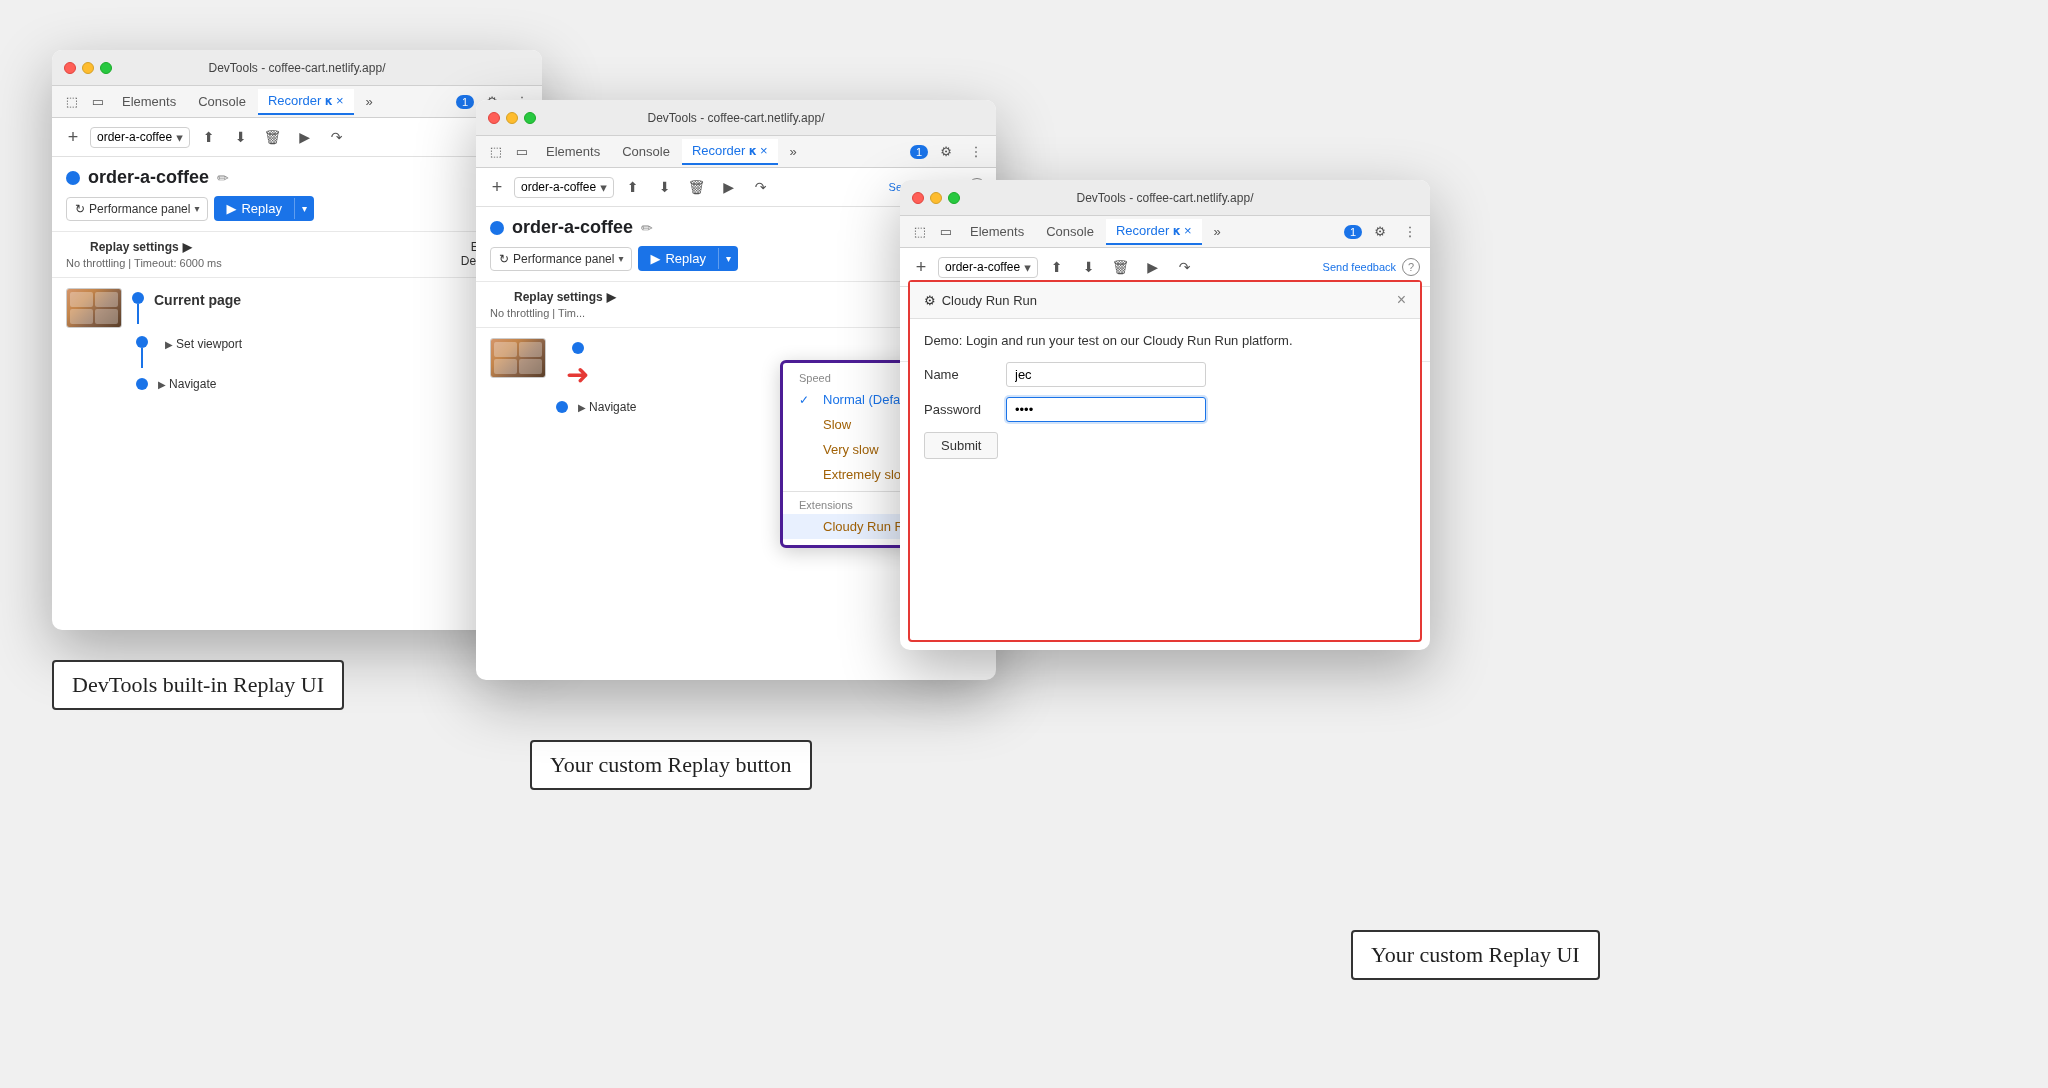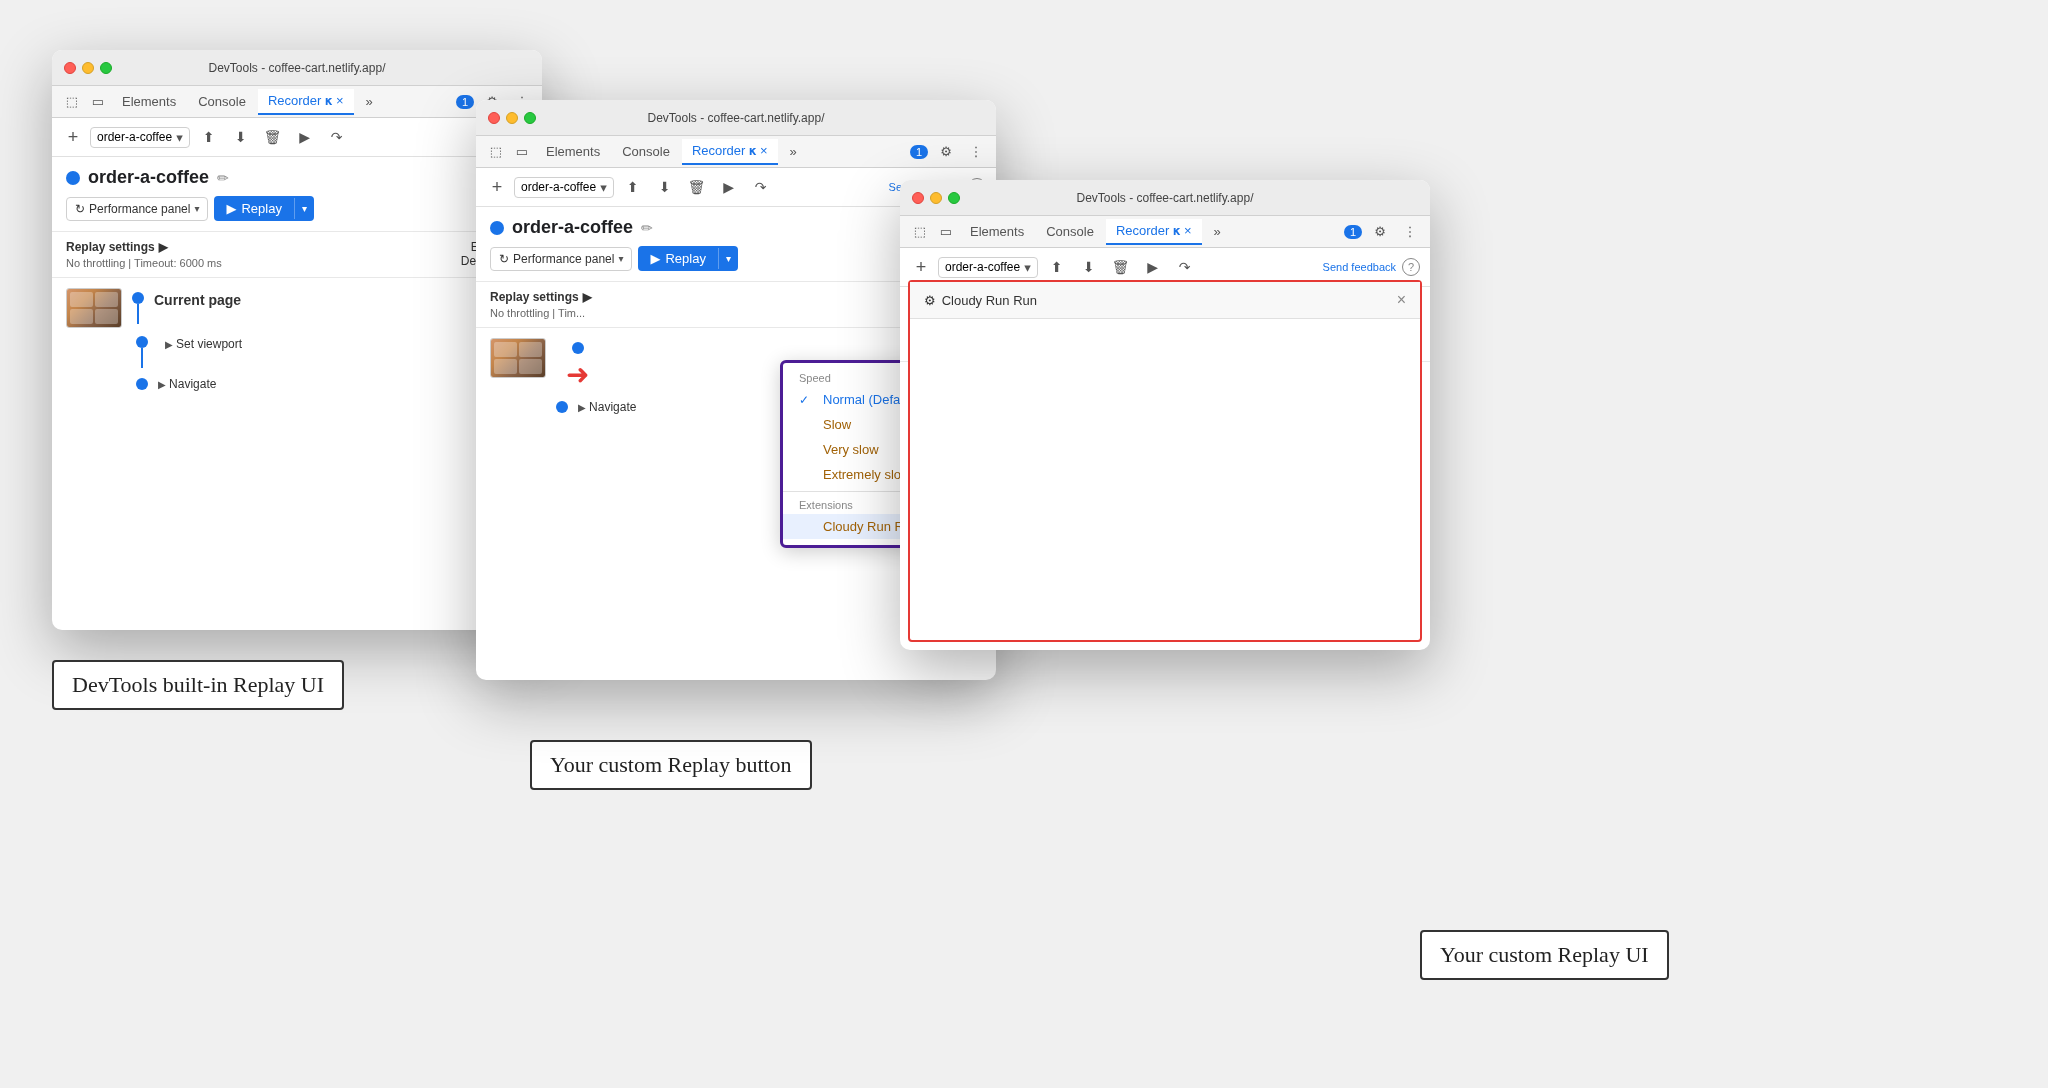--- a/index.html
+++ b/index.html
@@ -230,20 +230,21 @@
     }
 
     .replay-settings-title {
       font-size: 12px;
       font-weight: 600;
       color: #333;
       display: flex;
       align-items: center;
       gap: 4px;
       margin-bottom: 3px;
+      margin-left: 24px;
     }
 
     .replay-settings-detail {
       font-size: 11px;
       color: #666;
     }
 
     .replay-settings-env {
       font-size: 12px;
       color: #333;
@@ -817,26 +818,38 @@
   </div>
 
   <div class="dialog-overlay">
     <div class="dialog-header">
       <div class="dialog-title">
         <span>⚙</span>
         <span>Cloudy Run Run</span>
       </div>
       <div class="dialog-close">×</div>
     </div>
+    <div class="dialog-body">
+      <div class="dialog-desc">Demo: Login and run your test on our Cloudy Run Run platform.</div>
+      <div class="form-row">
+        <label class="form-label">Name</label>
+        <input class="form-input" type="text" value="jec" style="">
+      </div>
+      <div class="form-row">
+        <label class="form-label">Password</label>
+        <input class="form-input focused" type="password" value="test" style="">
+      </div>
+      <button class="btn-submit">Submit</button>
+    </div>
   </div>
 </div>
 
 <div class="label-box" style="left:52px; top:660px;">
   <span>DevTools built-in Replay UI</span>
 </div>
 
 <div class="label-box" style="left:530px; top:740px;">
   <span>Your custom Replay button</span>
 </div>
 
-<div class="label-box" style="left:1420px; top:930px;">
+<div class="label-box" style="left:1351px; top:930px;">
   <span>Your custom Replay UI</span>
 </div>
 
 </body></html>

